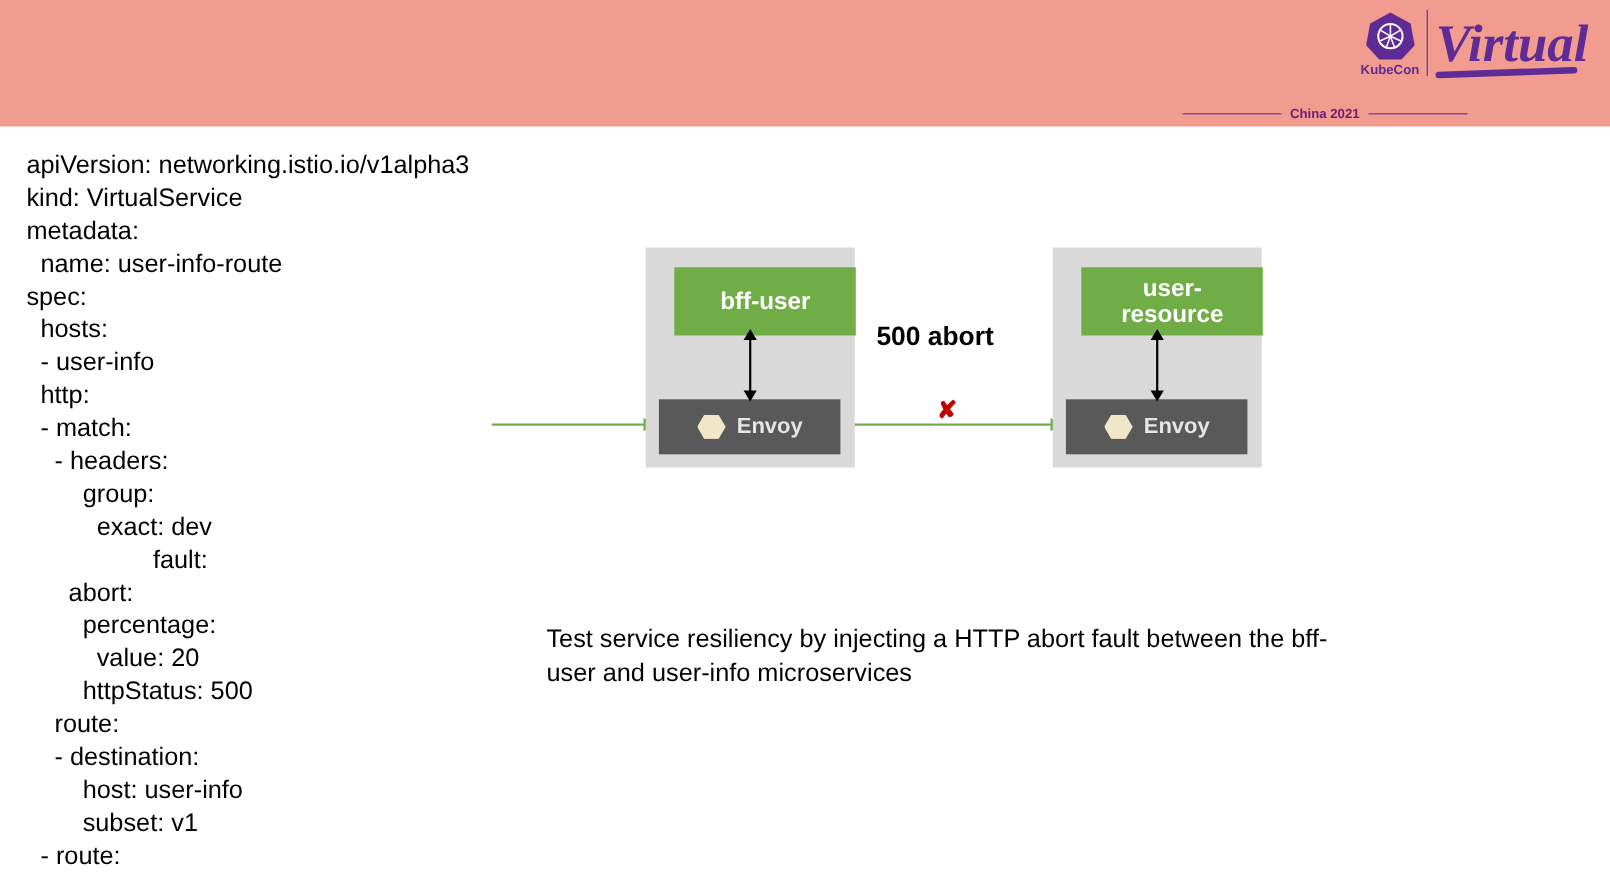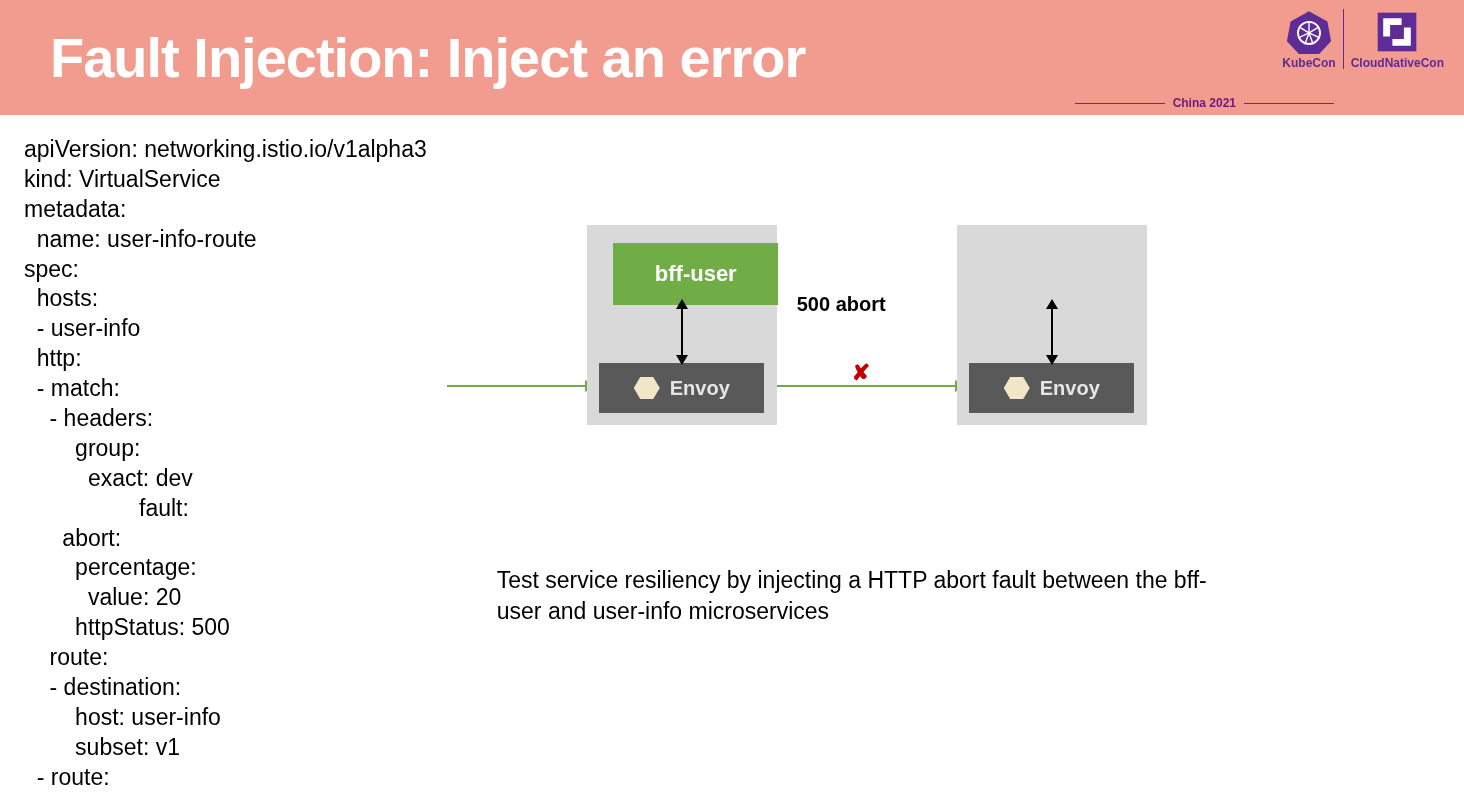--- a/index.html
+++ b/index.html
@@ -204,21 +204,21 @@
     position:absolute;
     right:-10px; top:-5px;
     border-top:6px solid transparent;
     border-bottom:6px solid transparent;
     border-left:12px solid #70ad47;
   }
   .abort-label {
     position: absolute;
     top: 68px;
     left: 300px;
-    font-size: 20px;
+    font-size: 24px;
     font-weight: bold;
     color: #000;
   }
   .red-x {
     position: absolute;
     top: 135px;
     left: 355px;
     color: #c00000;
     font-size: 22px;
     font-weight: bold;
@@ -229,50 +229,43 @@
     font-size: 23px;
     color: #000;
     max-width: 720px;
     line-height: 1.35;
   }
 </style>
 </head>
 <body>
 
 <div class="header">
-  <div class="header-title">Fault Injection: Inject an error</div>
   <div class="header-logos">
     <div class="logo-block">
       <div class="logo-icon kubecon-icon">
         <svg width="46" height="46" viewBox="0 0 100 100">
           <polygon points="50,5 90,27 98,70 72,98 28,98 2,70 10,27" fill="#5e2b97"></polygon>
           <circle cx="50" cy="52" r="24" fill="none" stroke="#fff" stroke-width="4"></circle>
           <g stroke="#fff" stroke-width="3">
             <line x1="50" y1="52" x2="50" y2="28"></line>
             <line x1="50" y1="52" x2="70" y2="40"></line>
             <line x1="50" y1="52" x2="72" y2="62"></line>
             <line x1="50" y1="52" x2="58" y2="74"></line>
             <line x1="50" y1="52" x2="42" y2="74"></line>
             <line x1="50" y1="52" x2="28" y2="62"></line>
             <line x1="50" y1="52" x2="30" y2="40"></line>
           </g>
         </svg>
       </div>
       <span>KubeCon</span>
     </div>
     <div class="logo-divider"></div>
-    <div class="logo-block">
-      <div class="logo-icon cnc-icon">
-        <svg width="46" height="46" viewBox="0 0 100 100">
-          <rect x="8" y="8" width="84" height="84" fill="#5e2b97"></rect>
-          <polygon points="20,20 60,20 60,35 35,35 35,60 20,60" fill="#fff"></polygon>
-          <polygon points="80,80 40,80 40,65 65,65 65,40 80,40" fill="#fff"></polygon>
-        </svg>
-      </div>
-      <span>CloudNativeCon</span>
+    <div class="virtual-text">
+      <span>Virtual</span>
+      <div class="virtual-underline"></div>
     </div>
   </div>
   <div class="china-line">
     <div class="hr"></div>
     <span>China 2021</span>
     <div class="hr"></div>
   </div>
 </div>
 
 <div class="content">
@@ -313,20 +306,22 @@
           <div class="hexagon"></div>
           <span>Envoy</span>
         </div>
       </div>
 
       <div class="abort-label">500 abort</div>
       <div class="red-x">✘</div>
       <div class="harrow-mid"></div>
 
       <div class="pod pod-right">
+        <div class="svc-box" style="white-space:pre-line">user-
+resource</div>
         <div class="varrow"></div>
         <div class="envoy-box">
           <div class="hexagon"></div>
           <span>Envoy</span>
         </div>
       </div>
 
     </div>
 
     <div class="description">Test service resiliency by injecting a HTTP abort fault between the bff-user and user-info microservices</div>

